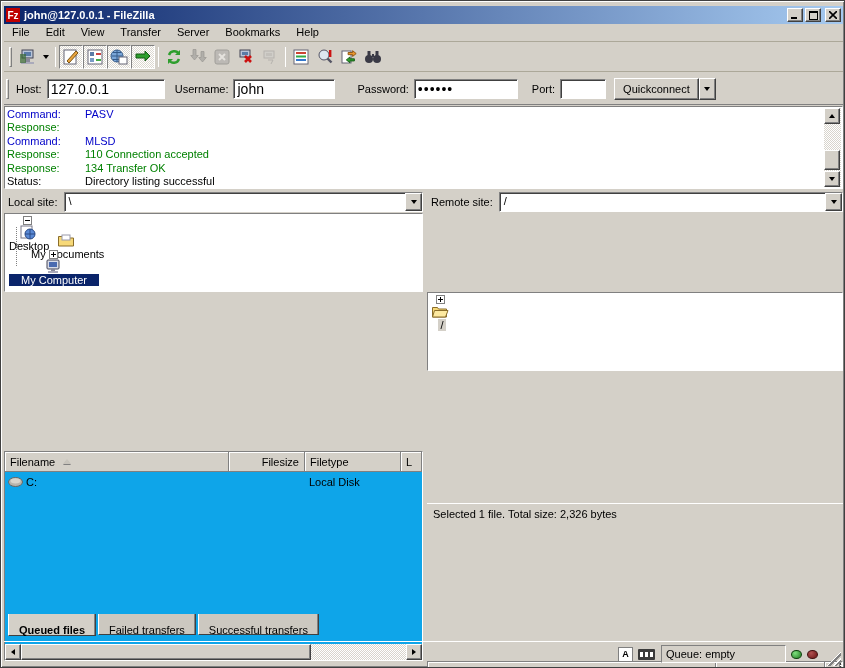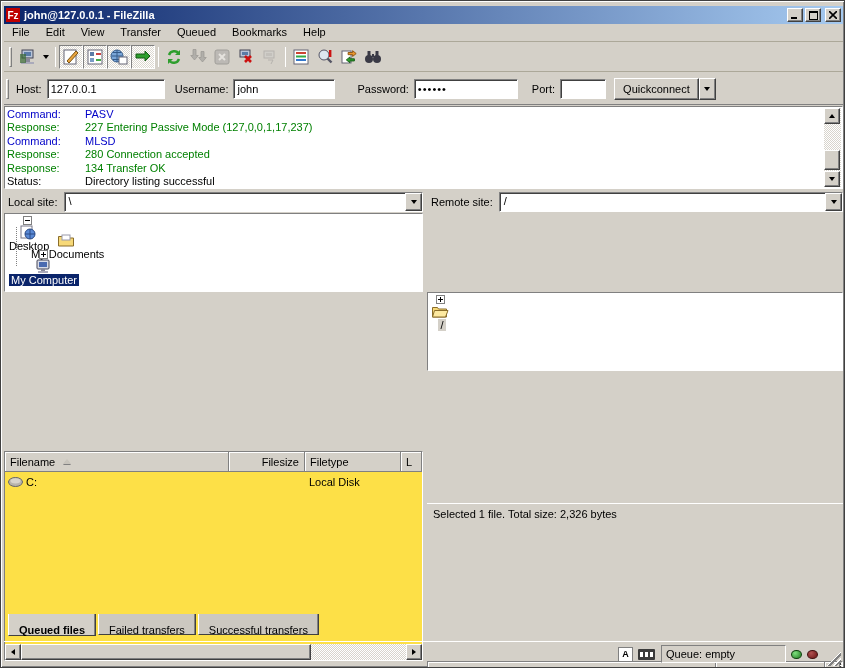--- a/index.html
+++ b/index.html
@@ -28,21 +28,21 @@
   .tbtn{width:24px;height:24px;display:flex;align-items:center;justify-content:center;border:1px solid transparent;}
   .tbtn.toggled{border-color:#808080 #fff #fff #808080;background:
       conic-gradient(#ffffff 25%,#dcd8d0 25% 50%,#ffffff 50% 75%,#dcd8d0 75%);background-size:2px 2px;}
   .tbtn.disabled{opacity:.4;filter:grayscale(100%);}
   .tsep{width:1px;height:20px;background:#808080;border-right:1px solid #fff;margin:0 3px;}
   .drop-arrow{width:0;height:0;border-left:3px solid transparent;border-right:3px solid transparent;border-top:4px solid #000;}
   .tbtn-drop{width:13px;height:24px;display:flex;align-items:center;justify-content:center;}
   
   .qcbar{left:3px;top:72px;width:839px;height:32px;display:flex;align-items:center;border-bottom:1px solid #808080;}
   .qc-label{margin:0 5px 0 10px;}
-  .qc-input{height:20px;padding:2px 3px;font-size:11px;}
+  .qc-input{height:20px;padding:2px 3px;font-size:14px;}
   .qc-btn{height:22px;padding:0 8px;display:flex;align-items:center;font-size:11px;}
   .qc-drop{width:17px;height:22px;display:flex;align-items:center;justify-content:center;}
   
   .log{left:3px;top:105px;width:839px;height:83px;background:#fff;padding:1px 2px;overflow:hidden;}
   .log-line{display:flex;line-height:13.4px;white-space:nowrap;}
   .log-label{width:78px;flex:none;}
   .log-line.command{color:#0000c8;}
   .log-line.response{color:#008000;}
   .log-line.status{color:#000;}
   
@@ -60,26 +60,26 @@
   .combo{flex:1;height:20px;display:flex;background:#fff;border:1px solid;border-color:#808080 #fff #fff #808080;box-shadow:inset 1px 1px 0 #404040;}
   .combo-text{flex:1;padding:2px 4px;}
   .combo-btn{width:17px;height:100%;display:flex;align-items:center;justify-content:center;border:1px solid;border-color:#fff #404040 #404040 #fff;box-shadow:inset -1px -1px 0 #808080;background:#d4d0c8;}
   
   .tree{background:#fff;overflow:hidden;position:relative;}
   .tree-row{position:absolute;height:17px;display:flex;align-items:center;white-space:nowrap;flex-direction:column;}
   .expander{width:9px;height:9px;background:#fff;border:1px solid #808080;position:relative;flex:none;margin-right:4px;}
   .expander .h{position:absolute;left:1px;top:3px;width:5px;height:1px;background:#000;}
   .expander .v{position:absolute;left:3px;top:1px;width:1px;height:5px;background:#000;}
   .tree-icon{width:17px;height:15px;flex:none;margin-right:3px;display:flex;align-items:center;justify-content:center;}
-  .sel-navy{background:#0a246a;color:#fff;padding:0 2px;}
+  .sel-navy{background:#0a246a;color:#fff;padding:0 12px;}
   .sel-gray{background:#d4d0c8;padding:0 2px;}
   .dotline-v{position:absolute;border-left:1px dotted #808080;width:0;}
   .dotline-h{position:absolute;border-top:1px dotted #808080;height:0;}
   
-  .list{background:#fde047;position:relative;overflow:hidden;}
+  .list{background:#0ea5e9;position:relative;overflow:hidden;}
   .hrow{position:absolute;left:0;top:0;right:0;height:20px;background:#d4d0c8;display:flex;}
   .hcell{height:20px;padding:3px 5px;border-right:1px solid #808080;border-bottom:1px solid #808080;
          box-shadow:inset 1px 1px 0 #fff;display:flex;align-items:center;white-space:nowrap;overflow:hidden;background:#d4d0c8;}
   .hcell.right{justify-content:flex-end;}
   .sort-tri{width:0;height:0;border-left:4px solid transparent;border-right:4px solid transparent;border-bottom:5px solid #c8c4bc;margin-left:8px;filter:drop-shadow(0 1px 0 #808080);}
   .lrow{position:absolute;height:17px;display:flex;align-items:center;white-space:nowrap;}
   .licon{width:17px;flex:none;display:flex;align-items:center;justify-content:center;margin-right:2px;}
   .statusline{padding:4px 6px;border-top:1px solid #fff;}
   
   .tabs{left:3px;top:613px;width:839px;height:24px;display:flex;align-items:flex-start;padding-left:4px;}
@@ -119,21 +119,21 @@
           <path d="M0 0 L8 8 M8 0 L0 8" stroke="#000" stroke-width="1.6"></path>
         </svg>
     </button>
   </div>
 
   <div class="abs menubar">
     <span class="menu-item">File</span>
     <span class="menu-item">Edit</span>
     <span class="menu-item">View</span>
     <span class="menu-item">Transfer</span>
-    <span class="menu-item">Queued</span>
+    <span class="menu-item">Server</span>
     <span class="menu-item">Bookmarks</span>
     <span class="menu-item">Help</span>
   </div>
 
   <div class="abs toolbar">
     <div class="grip"></div>
     <div class="tbtn">
       <svg width="18" height="18">
         <rect x="4" y="2" width="11" height="8" fill="#b8c4d8" stroke="#445"></rect>
           <rect x="6" y="4" width="7" height="4" fill="#5a7ba6"></rect>
@@ -258,29 +258,28 @@
       </button>
   </div>
 
   <div class="abs log sunk-soft">
     <div class="log-line command">
         <span class="log-label">Command:</span>
         <span>PASV</span>
       </div>
     <div class="log-line response">
         <span class="log-label">Response:</span>
-        <span>227 Entering Passive Mode (127,0,0,1,17,237)</span>
       </div>
     <div class="log-line command">
         <span class="log-label">Command:</span>
         <span>MLSD</span>
       </div>
     <div class="log-line response">
         <span class="log-label">Response:</span>
-        <span>280 Connection accepted</span>
+        <span>110 Connection accepted</span>
       </div>
     <div class="log-line response">
         <span class="log-label">Response:</span>
         <span>134 Transfer OK</span>
       </div>
     <div class="log-line status">
         <span class="log-label">Status:</span>
         <span>Directory listing successful</span>
       </div>
   </div>

